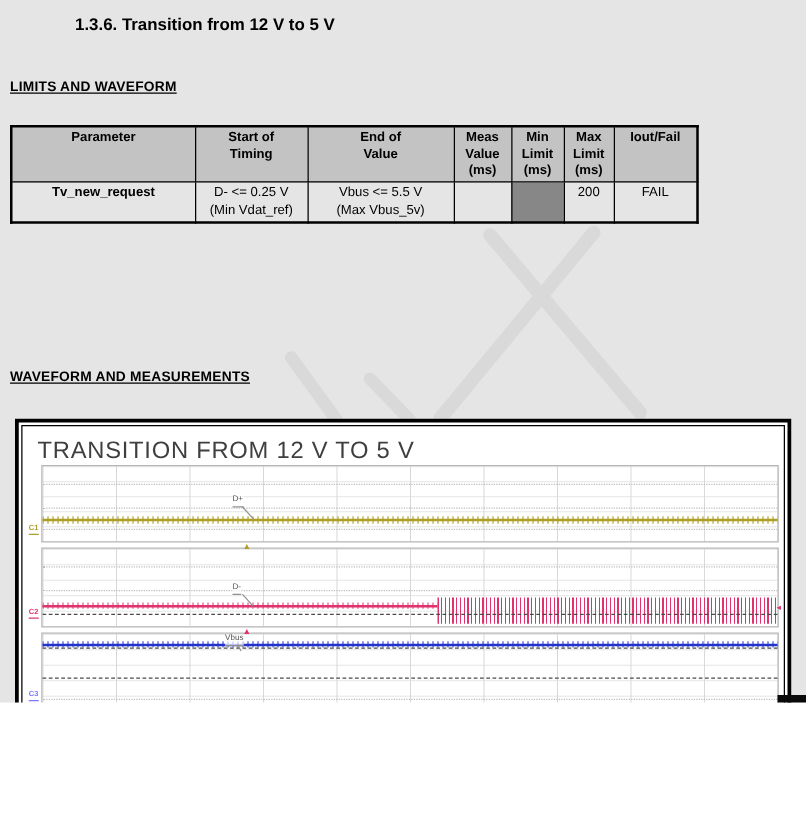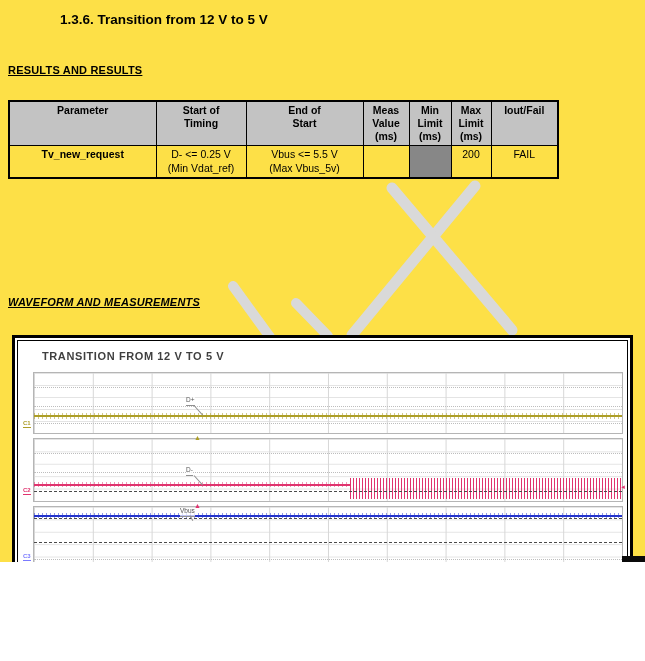--- a/index.html
+++ b/index.html
@@ -1,44 +1,44 @@
 <!DOCTYPE html>
 <html><head>
 <meta charset="utf-8">
 <style>
   html,body{margin:0;padding:0;}
   body{font-family:"Liberation Sans",sans-serif;background:#fff;}
-  .page{position:relative;width:645px;height:562px;background:#fde047;overflow:hidden;}
+  .page{position:relative;width:645px;height:562px;background:#e5e5e5;overflow:hidden;}
 
   
   .sec-heading{position:absolute;left:60px;top:12px;font-size:13.5px;font-weight:bold;color:#000;}
   .sub-heading{position:absolute;left:8px;font-size:11px;font-weight:bold;text-decoration:underline;color:#000;letter-spacing:.2px;}
   .limits-heading{top:64px;}
-  .waveform-heading{top:296px;font-style:italic;}
+  .waveform-heading{top:296px;}
 
   
   .watermark{position:absolute;left:0;top:0;z-index:2;pointer-events:none;}
 
   
   table.limits{position:absolute;left:8px;top:100px;border-collapse:collapse;table-layout:fixed;z-index:1;background:transparent;padding-left:40px;}
   table.limits th,table.limits td{border:1px solid #000;font-size:10.5px;text-align:center;vertical-align:top;padding:2px 1px;white-space:pre-line;line-height:1.25;}
   table.limits{border:2px solid #000;}
   table.limits th{background:#c3c3c3;font-weight:bold;}
   table.limits td.param{font-weight:bold;vertical-align:top;}
   table.limits td.shaded{background:#878787;}
   col.c-param{width:147px;}col.c-start{width:90px;}col.c-end{width:117px;}
   col.c-meas{width:46px;}col.c-min{width:42px;}col.c-max{width:40px;}col.c-pf{width:67px;}
 
   
   .note{position:absolute;left:8px;top:260px;font-size:11.5px;color:#f00;z-index:3;}
 
   
   .scope-box{position:absolute;left:12px;top:335px;width:615px;height:340px;border:3px solid #000;background:#fff;z-index:3;}
   .scope-inner{position:absolute;left:2px;top:2px;right:2px;bottom:2px;border:1px solid #000;background:#fff;}
-  .scope-title{position:absolute;left:24px;top:9px;font-size:11px;color:#3f3f3f;letter-spacing:.6px;font-weight:bold;}
+  .scope-title{position:absolute;left:12px;top:9px;font-size:19px;color:#3f3f3f;letter-spacing:.6px;}
 
   
   .panel{position:absolute;left:15px;width:588px;background-color:#fff;border:1px solid #b5b5b5;
     background-image:linear-gradient(to right,#d7d7d7 1px,transparent 1px),linear-gradient(to bottom,#e4e4e4 1px,transparent 1px);
     background-size:58.8px 100%,100% 20%;}
   .panel-1{top:31px;height:60px;}
   .panel-2{top:97px;height:62px;}
   .panel-3{top:165px;height:62px;}
   .panel-4{top:235px;height:65px;}
   .dotrow{position:absolute;left:0;right:0;height:0;border-top:1px dotted #bdbdbd;}
@@ -104,39 +104,39 @@
 <div class="page">
 
   <svg class="watermark" width="645" height="661" viewBox="0 0 645 661">
     <path d="M352,335 L475,186" stroke="#d9d9d9" stroke-width="11" stroke-linecap="round" fill="none"></path>
     <path d="M392,188 L512,330" stroke="#d9d9d9" stroke-width="11" stroke-linecap="round" fill="none"></path>
     <path d="M233,286 L270,337" stroke="#d9d9d9" stroke-width="10" stroke-linecap="round" fill="none"></path>
     <path d="M296,303 L328,336" stroke="#d9d9d9" stroke-width="10" stroke-linecap="round" fill="none"></path>
   </svg>
 
   <div class="sec-heading">1.3.6. Transition from 12 V to 5 V</div>
-  <div class="sub-heading limits-heading">RESULTS AND RESULTS</div>
+  <div class="sub-heading limits-heading">LIMITS AND WAVEFORM</div>
 
   <table class="limits">
     <colgroup>
       <col class="c-param">
         <col class="c-start">
         <col class="c-end">
         <col class="c-meas">
         <col class="c-min">
         <col class="c-max">
         <col class="c-pf">
     </colgroup>
     <tbody>
         <tr>
       <th>Parameter</th>
       <th>Start of
 Timing</th>
       <th>End of
-Start</th>
+Value</th>
       <th>Meas
 Value
 (ms)</th>
       <th>Min
 Limit
 (ms)</th>
       <th>Max
 Limit
 (ms)</th>
       <th>Iout/Fail</th>

